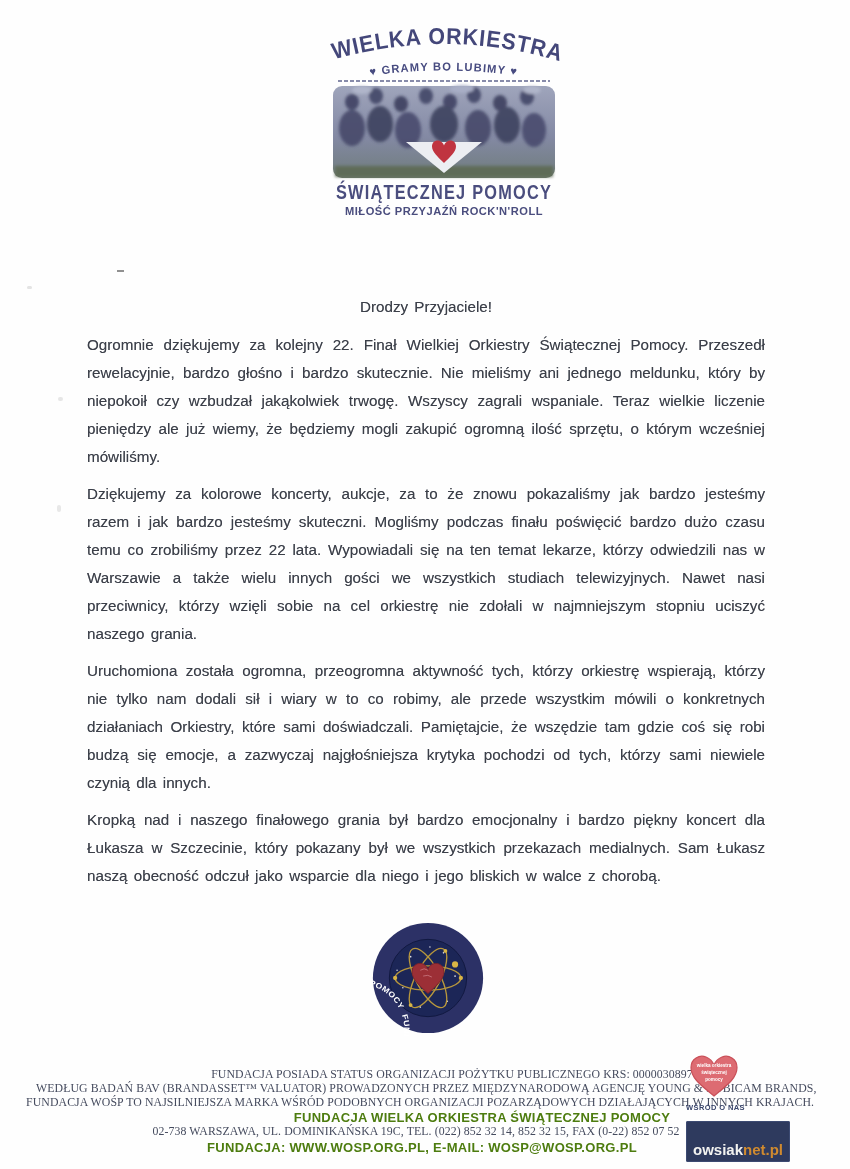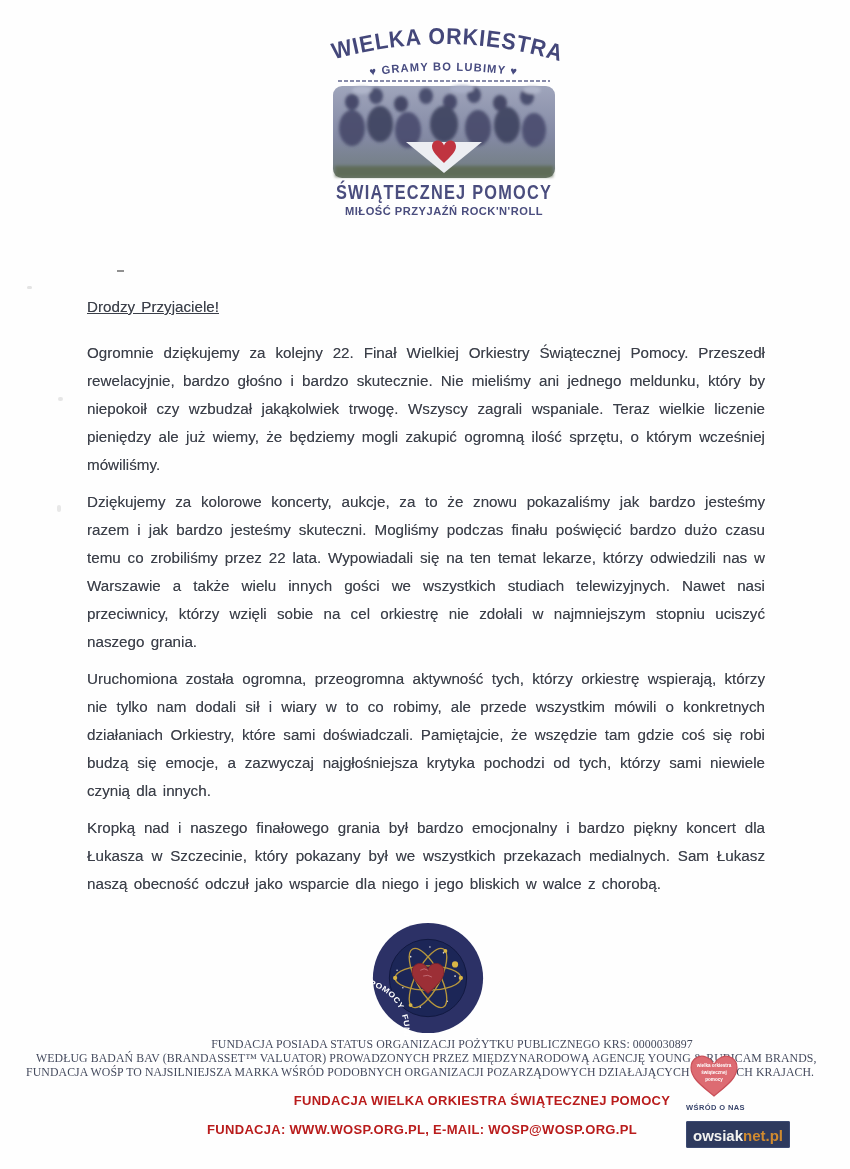--- a/index.html
+++ b/index.html
@@ -15,53 +15,53 @@
   .speck.s1{left:27px;top:286px;width:5px;height:3px;opacity:.5;}
   .speck.s2{left:58px;top:397px;width:5px;height:4px;opacity:.45;}
   .speck.s3{left:57px;top:505px;width:4px;height:7px;opacity:.4;}
   
   .letter{
     position:absolute;left:87px;top:293px;width:678px;
     color:#3b3f49;font-size:15.2px;line-height:28px;
     text-shadow:0 0 .4px rgba(59,63,73,.55);
   }
   .letter p{margin:0 0 9px 0;text-align:justify;word-spacing:2px;}
-  .letter p.salutation{text-align:left;margin-bottom:18px;text-decoration:underline;}
+  .letter p.salutation{text-align:center;margin-bottom:10px;}
   .letter p:last-child{margin-bottom:0;}
   
   .seal{position:absolute;left:370px;top:920px;width:116px;height:116px;}
   
   .footer-text{
     position:absolute;left:36px;top:1038px;width:656px;text-align:center;
     color:#454b5e;
   }
   .f-serif{
     font-family:"Liberation Serif",serif;font-size:11.8px;line-height:13.8px;
     letter-spacing:.1px;white-space:nowrap;
   }
   .f-bold{
     font-family:"Liberation Sans",sans-serif;font-weight:bold;font-size:13px;
-    line-height:15px;color:#b91c1c;letter-spacing:.3px;white-space:nowrap;margin-top:14px;
+    line-height:15px;color:#4d7c0f;letter-spacing:.3px;white-space:nowrap;margin-top:1px;
   }
-  .sh-a{transform:translateX(88px);}
+  .sh-a{transform:translateX(88px);margin-top:30px;}
   .sh-b{transform:translateX(-10px);}
   .sh-c{transform:translateX(118px);}
   .sh-d{transform:translateX(52px);}
   .sh-e{transform:translateX(46px);}
   .sh-f{transform:translateX(58px);}
   
   .footer-right{position:absolute;left:686px;top:1050px;width:120px;}
   .heart-logo{display:block;width:56px;height:50px;}
   .more-label{
     margin-top:3px;font-size:7.5px;font-weight:bold;color:#39456b;
     letter-spacing:.4px;white-space:nowrap;
   }
   .owsiak-badge{
     margin-top:9px;display:inline-block;background:#2e3a5e;border-radius:2px;
-    padding:6px 7px 4px 7px;font-weight:bold;font-size:15px;line-height:17px;
+    padding:20px 7px 4px 7px;font-weight:bold;font-size:15px;line-height:17px;
     box-shadow:0 0 0 1px #3c4a72 inset;white-space:nowrap;
   }
   .owsiak-badge .w{color:#f2f2f0;}
   .owsiak-badge .o{color:#d08a2f;}
 </style>
 </head>
 <body>
 
 <div class="page">
 
@@ -168,20 +168,21 @@
     <text font-family="Liberation Sans, sans-serif" font-size="8" font-weight="bold" fill="#ffffff" letter-spacing=".2">
       <textPath href="#sealRing" startOffset="0" textLength="288" lengthAdjust="spacingAndGlyphs">FUNDACJA • WIELKA • ORKIESTRA • ŚWIĄTECZNEJ • POMOCY</textPath>
     </text>
   </svg>
 
   <div class="footer-text">
     <div class="f-serif sh-a">FUNDACJA POSIADA STATUS ORGANIZACJI POŻYTKU PUBLICZNEGO KRS: 0000030897</div>
     <div class="f-serif">WEDŁUG BADAŃ BAV (BRANDASSET™ VALUATOR) PROWADZONYCH PRZEZ MIĘDZYNARODOWĄ AGENCJĘ YOUNG &amp; RUBICAM BRANDS,</div>
     <div class="f-serif sh-b">FUNDACJA WOŚP TO NAJSILNIEJSZA MARKA WŚRÓD PODOBNYCH ORGANIZACJI POZARZĄDOWYCH DZIAŁAJĄCYCH W INNYCH KRAJACH.</div>
     <div class="f-bold sh-c">FUNDACJA WIELKA ORKIESTRA ŚWIĄTECZNEJ POMOCY</div>
+    <div class="f-serif sh-d">02-738 WARSZAWA, UL. DOMINIKAŃSKA 19C, TEL. (022) 852 32 14, 852 32 15, FAX (0-22) 852 07 52</div>
     <div class="f-bold sh-f">FUNDACJA: WWW.WOSP.ORG.PL, E-MAIL: WOSP@WOSP.ORG.PL</div>
   </div>
 
   <div class="footer-right">
     <svg class="heart-logo" viewBox="0 0 56 50">
       <path d="M28 46 C 16 36, 5 28.5, 5 17.5 C 5 8.5, 13.5 4.5, 20 7 C 24.2 8.7, 27 12.5, 28 15 C 29 12.5, 31.8 8.7, 36 7 C 42.5 4.5, 51 8.5, 51 17.5 C 51 28.5, 40 36, 28 46 Z" fill="#dd6b72" stroke="#c94f58" stroke-width="1.2"></path>
       <text x="28" y="17" text-anchor="middle" font-size="4.6" font-weight="bold" fill="#ffffff" font-family="Liberation Sans, sans-serif">wielka orkiestra</text>
       <text x="28" y="24" text-anchor="middle" font-size="4.6" font-weight="bold" fill="#ffffff" font-family="Liberation Sans, sans-serif">świątecznej</text>
       <text x="28" y="31" text-anchor="middle" font-size="4.6" font-weight="bold" fill="#ffffff" font-family="Liberation Sans, sans-serif">pomocy</text>
     </svg>

